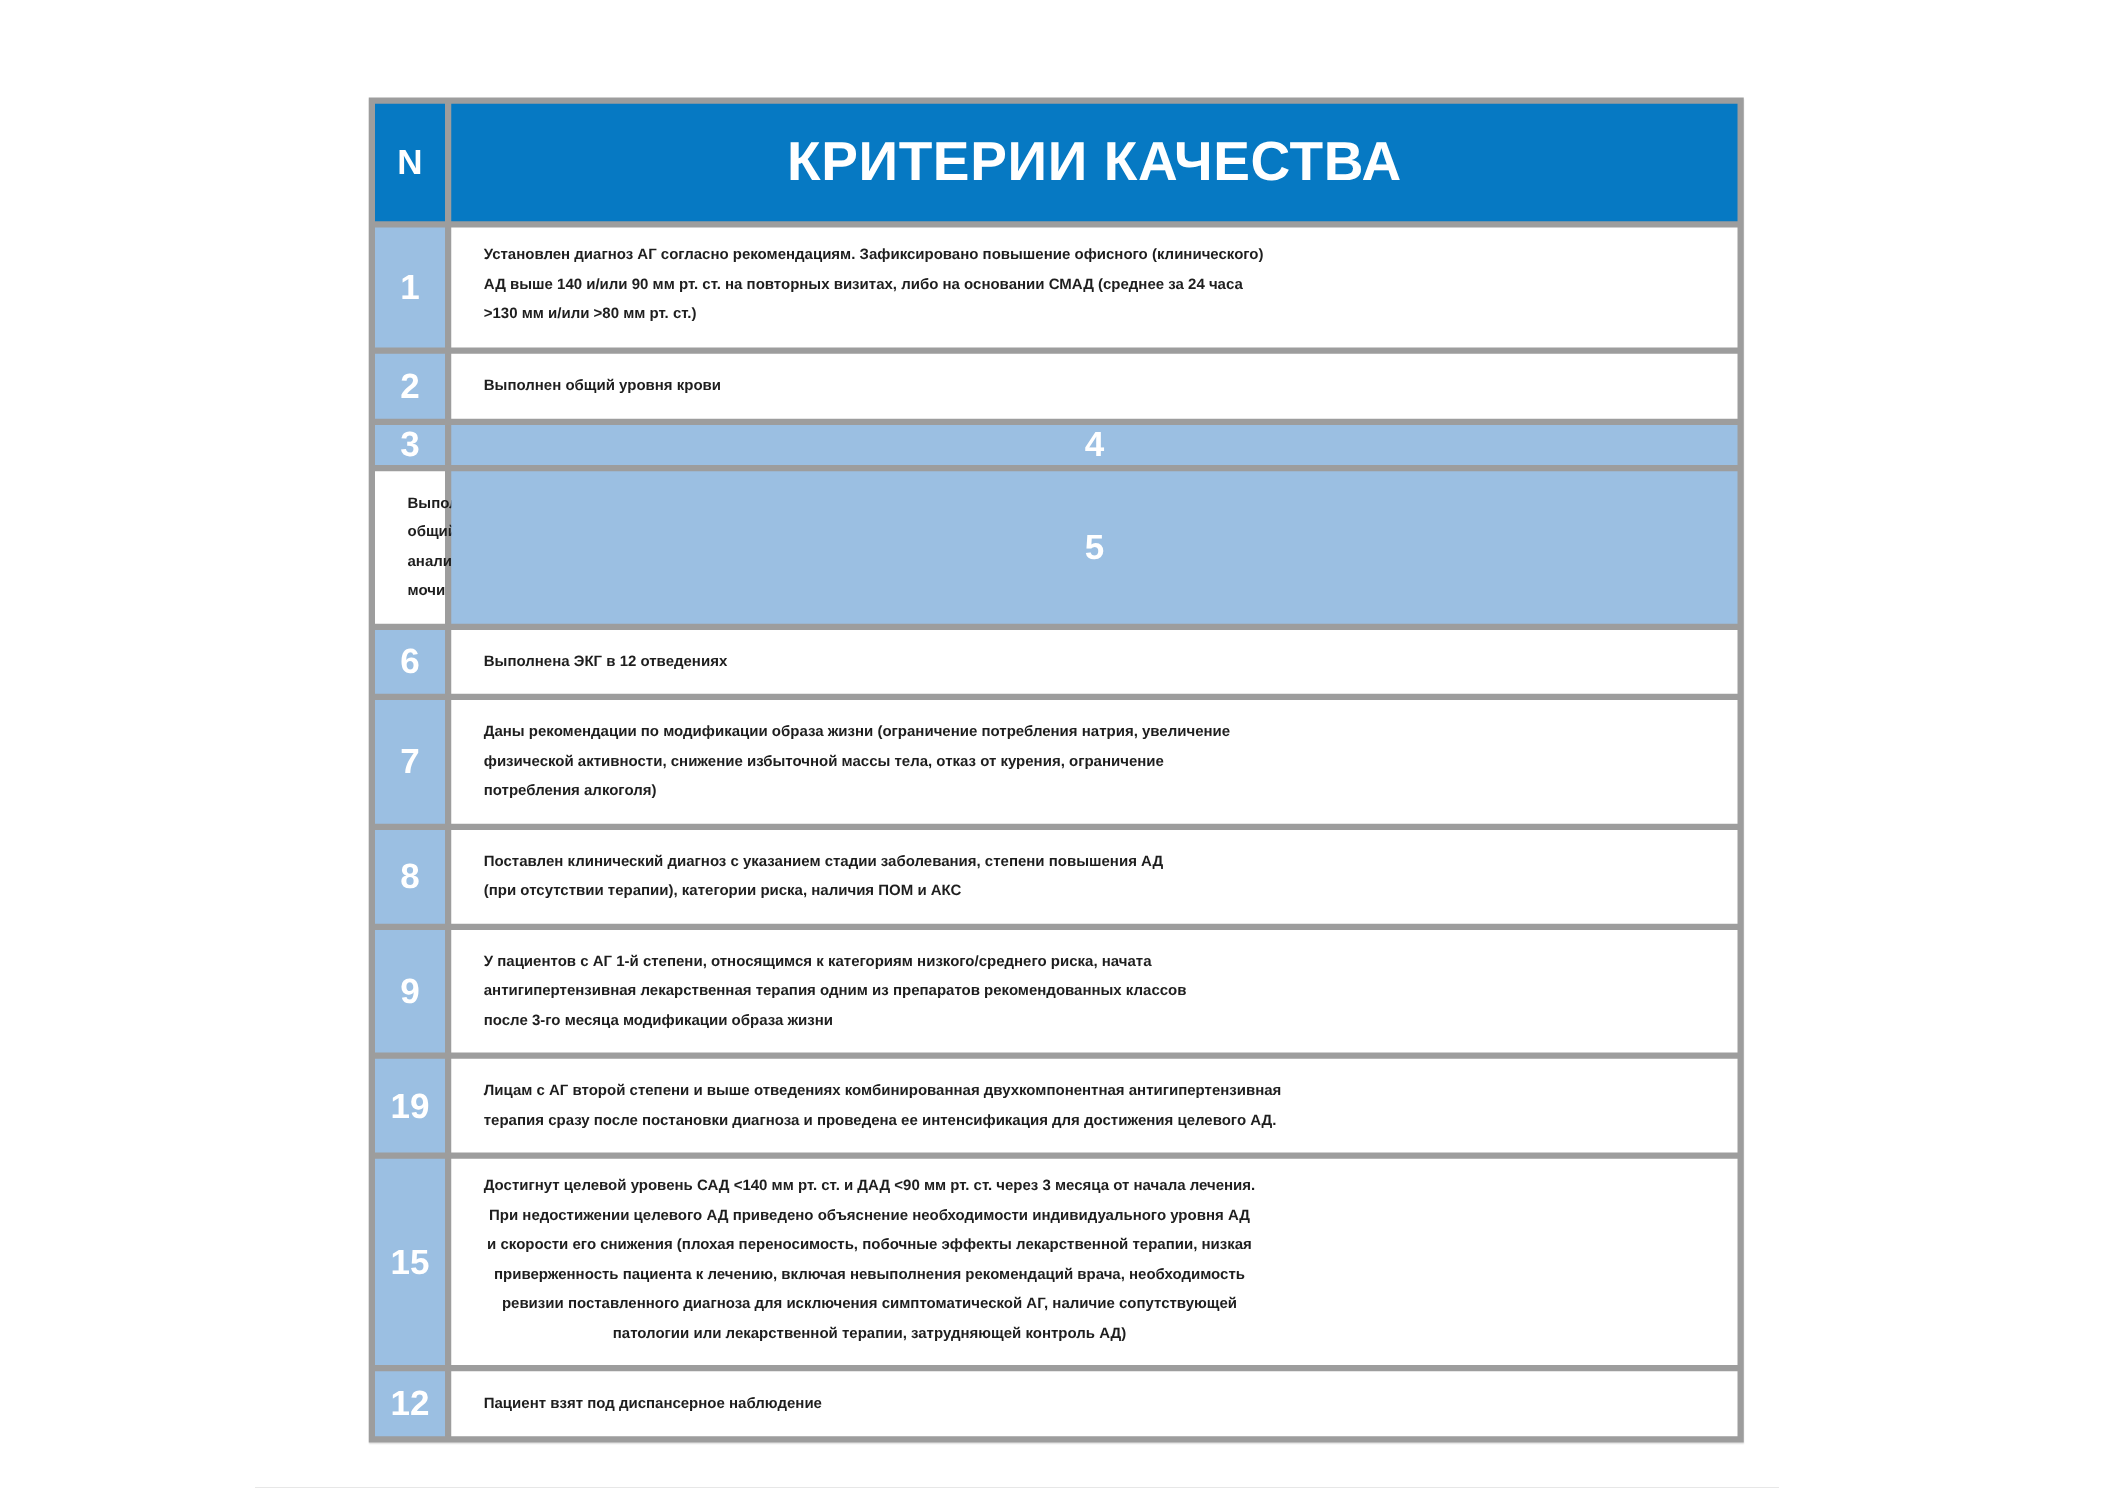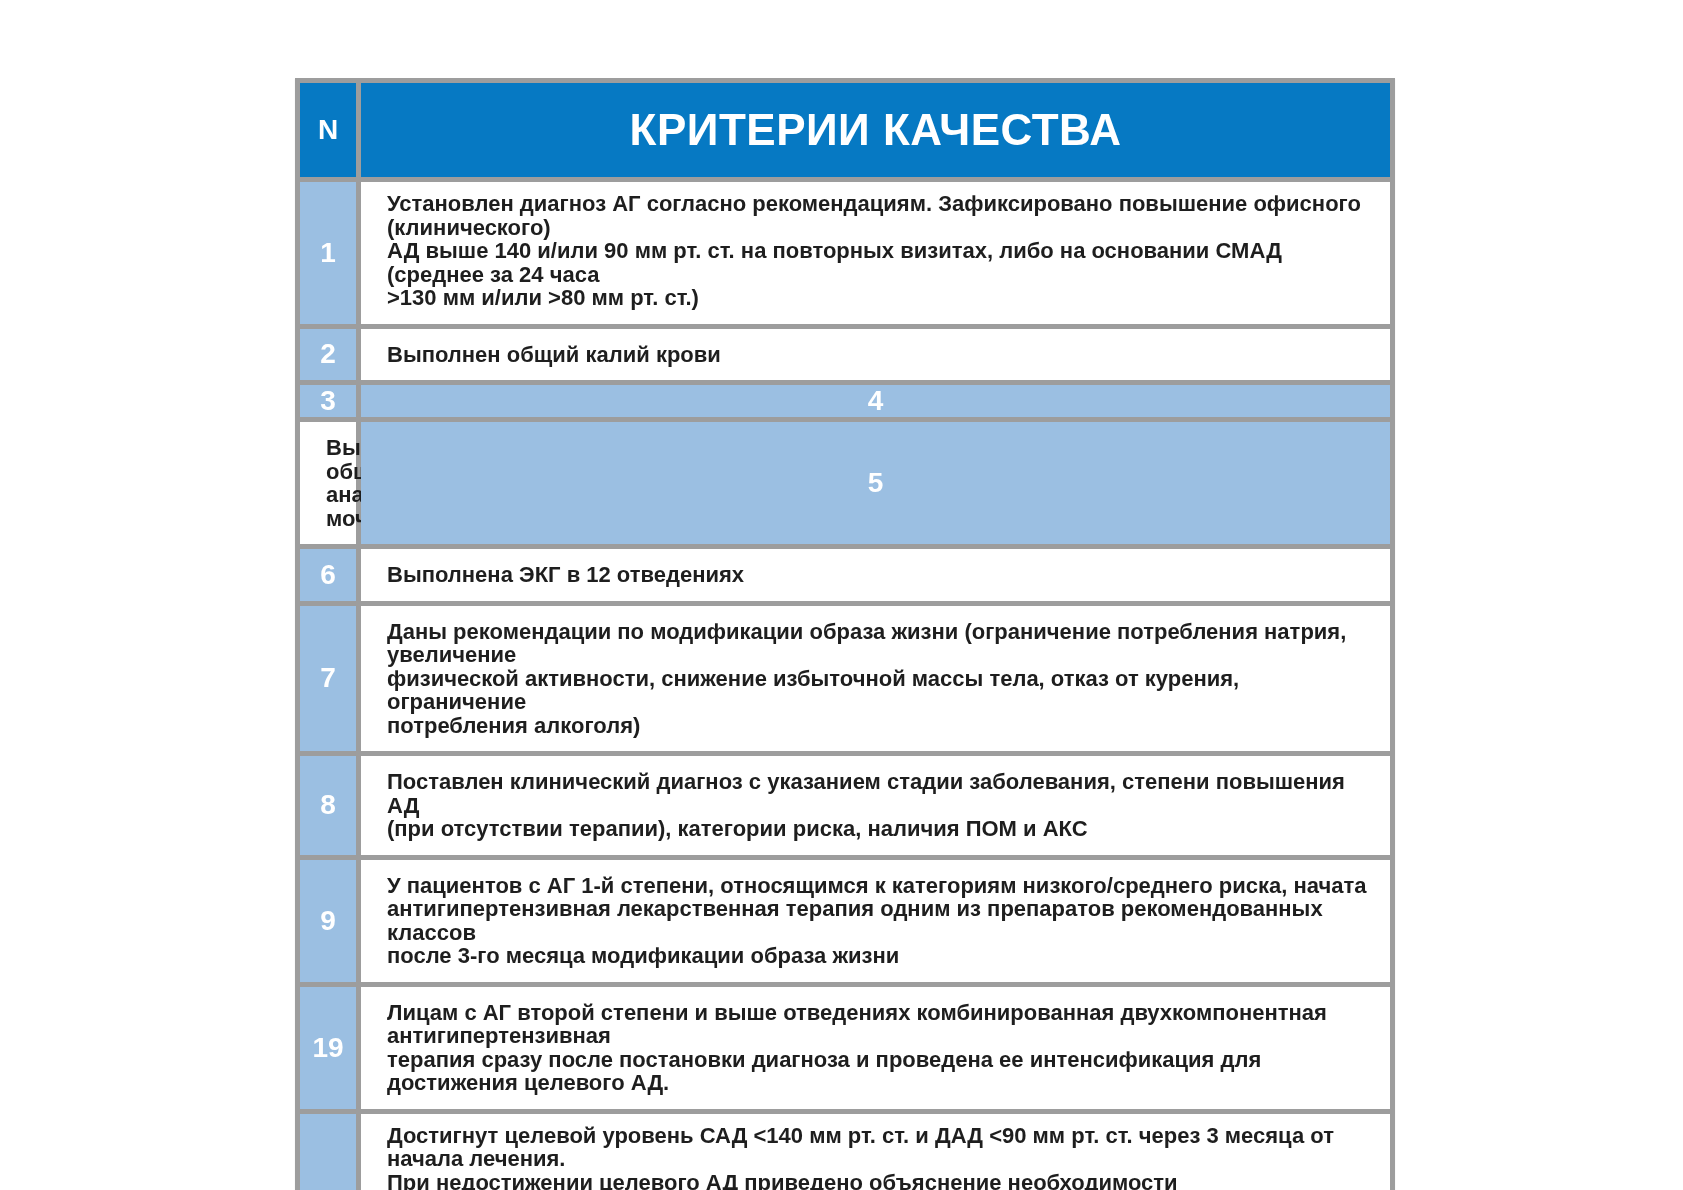--- a/index.html
+++ b/index.html
@@ -45,45 +45,45 @@
       font-weight: bold;
       font-size: 28px;
       display: flex;
       align-items: center;
       justify-content: center;
     }
     .txt {
       background: #ffffff;
       color: #1e1e1e;
       font-weight: bold;
-      font-size: 22px;
+      font-size: 12px;
       line-height: 23.5px;
       padding: 14px 20px 14px 26px;
       display: flex;
       align-items: center;
       white-space: pre-line;
     }
     .r1 { min-height: 96px; box-sizing: border-box; padding-top: 10px; align-items: flex-start; }
-    .r11 { min-height: 165px; box-sizing: border-box; padding-top: 10px; align-items: flex-start; }
+    .r11 { min-height: 165px; box-sizing: border-box; padding-top: 10px; align-items: flex-start; text-align: center; }
     .single { min-height: 45px; box-sizing: border-box; }
   </style>
 </head>
 <body>
 
 <div class="table">
   <div class="hdr-n">N</div>
   <div class="hdr-title">КРИТЕРИИ КАЧЕСТВА</div>
 
   <div class="num">1</div>
   <div class="txt r1">Установлен диагноз АГ согласно рекомендациям. Зафиксировано повышение офисного (клинического)
 АД выше 140 и/или 90 мм рт. ст. на повторных визитах, либо на основании СМАД (среднее за 24 часа
 &gt;130 мм и/или &gt;80 мм рт. ст.)</div>
 
   <div class="num">2</div>
-  <div class="txt single">Выполнен общий калий крови</div>
+  <div class="txt single">Выполнен общий уровня крови</div>
 
   <div class="num">3</div>
 
   <div class="num">4</div>
   <div class="txt single">Выполнен общий анализ мочи</div>
 
   <div class="num">5</div>
 
   <div class="num">6</div>
   <div class="txt single">Выполнена ЭКГ в 12 отведениях</div>

